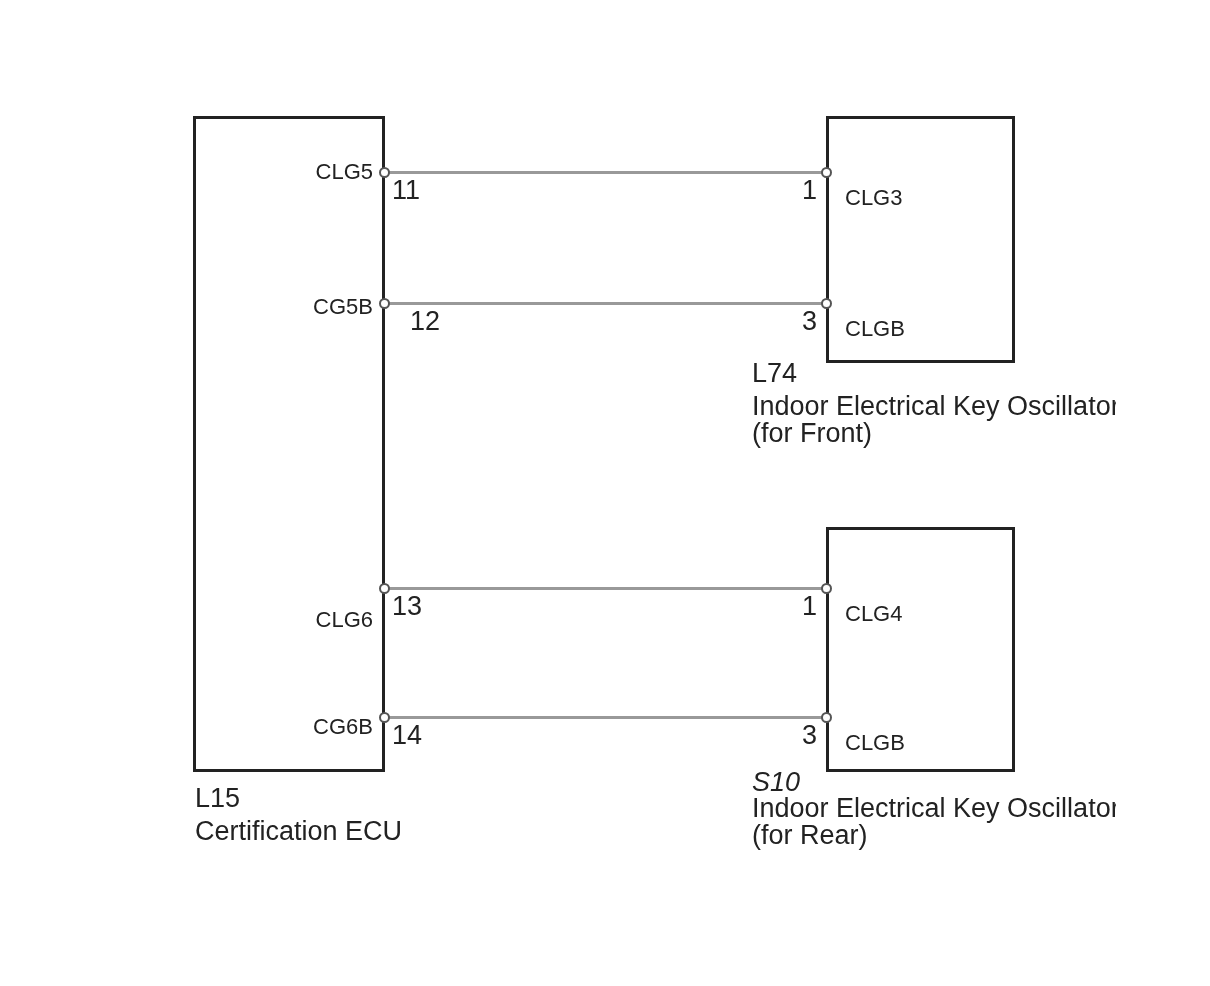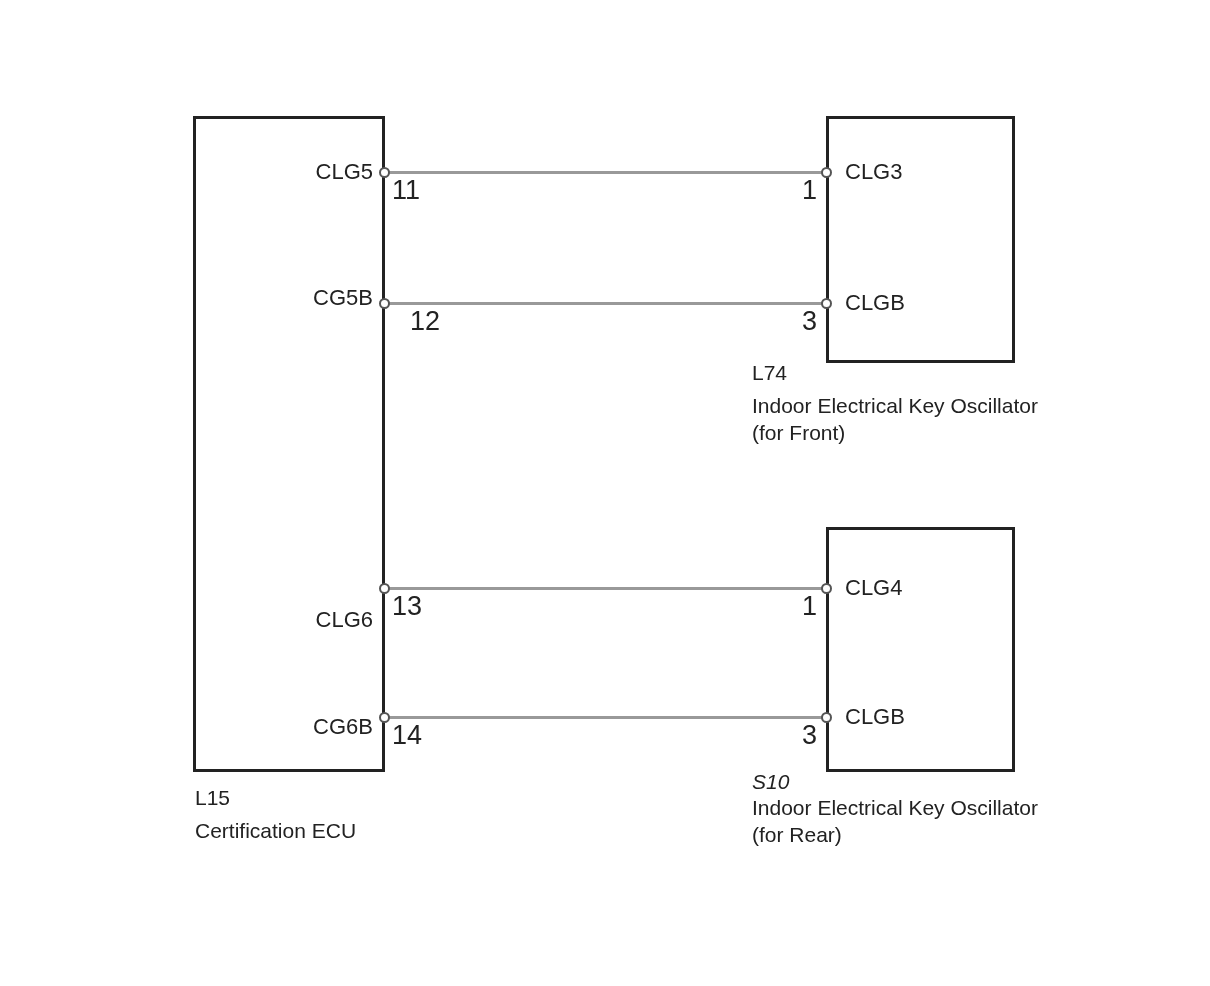--- a/index.html
+++ b/index.html
@@ -47,37 +47,37 @@
 
   
   .sig{
     position:absolute;
     font-size:22px;
     color:#222222;
     white-space:nowrap;
     line-height:22px;
   }
   .sig.left{ text-align:right; transform:translate(-100%,-50%); }
-  .sig.right{ text-align:center; transform:translate(0,-50%); }
+  .sig.right{ text-align:center; transform:translate(0,-50%);margin-top:26px; }
 
   
   .pin{
     position:absolute;
     font-size:27px;
     color:#222222;
     white-space:nowrap;
     line-height:21px;
   }
   .pin.lft{ transform:translate(0,0); }
   .pin.rgt{ transform:translate(-100%,0); }
 
   
   .caption{
     position:absolute;
-    font-size:21px;
+    font-size:27px;
     color:#222222;
     line-height:26px;
     white-space:pre;
   }
 </style>
 </head>
 <body>
 
 <div id="diagram">
 
@@ -94,21 +94,21 @@
   <div class="terminal" style="left:379px; top:298px;"></div>
   <div class="terminal" style="left:379px; top:583px;"></div>
   <div class="terminal" style="left:379px; top:712px;"></div>
 
   <div class="terminal" style="left:821px; top:167px;"></div>
   <div class="terminal" style="left:821px; top:298px;"></div>
   <div class="terminal" style="left:821px; top:583px;"></div>
   <div class="terminal" style="left:821px; top:712px;"></div>
 
   <div class="sig left" style="left:373px; top:172px;">CLG5</div>
-  <div class="sig left" style="left:373px; top:298px;">CG5B</div>
+  <div class="sig left" style="left:373px; top:307px;">CG5B</div>
   <div class="sig left" style="left:373px; top:588px;margin-top:32px;">CLG6</div>
   <div class="sig left" style="left:373px; top:717px;margin-top:10px;">CG6B</div>
 
   <div class="pin lft" style="left:392px; top:180px;">11</div>
   <div class="pin lft" style="left:410px; top:311px;">12</div>
   <div class="pin lft" style="left:392px; top:596px;">13</div>
   <div class="pin lft" style="left:392px; top:725px;">14</div>
 
   <div class="sig right" style="left:845px; top:172px;">CLG3</div>
   <div class="sig right" style="left:845px; top:303px;">CLGB</div>

